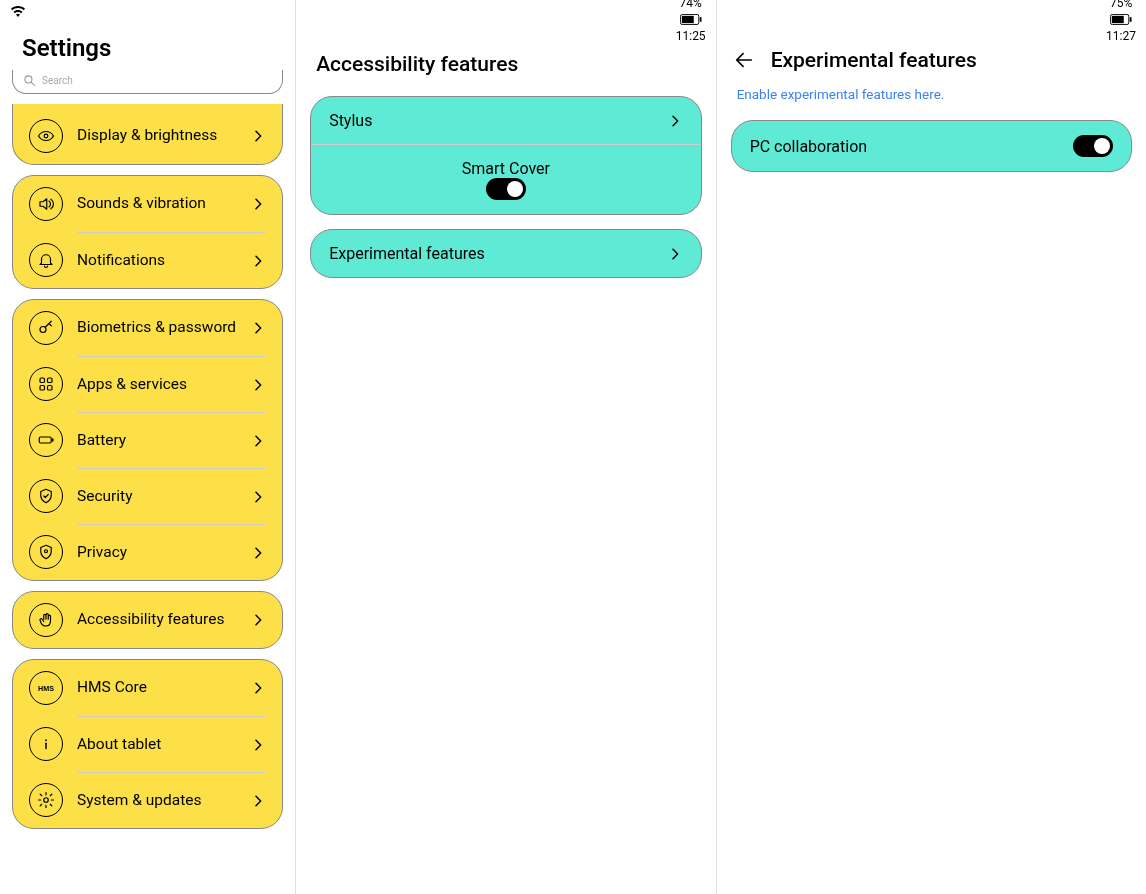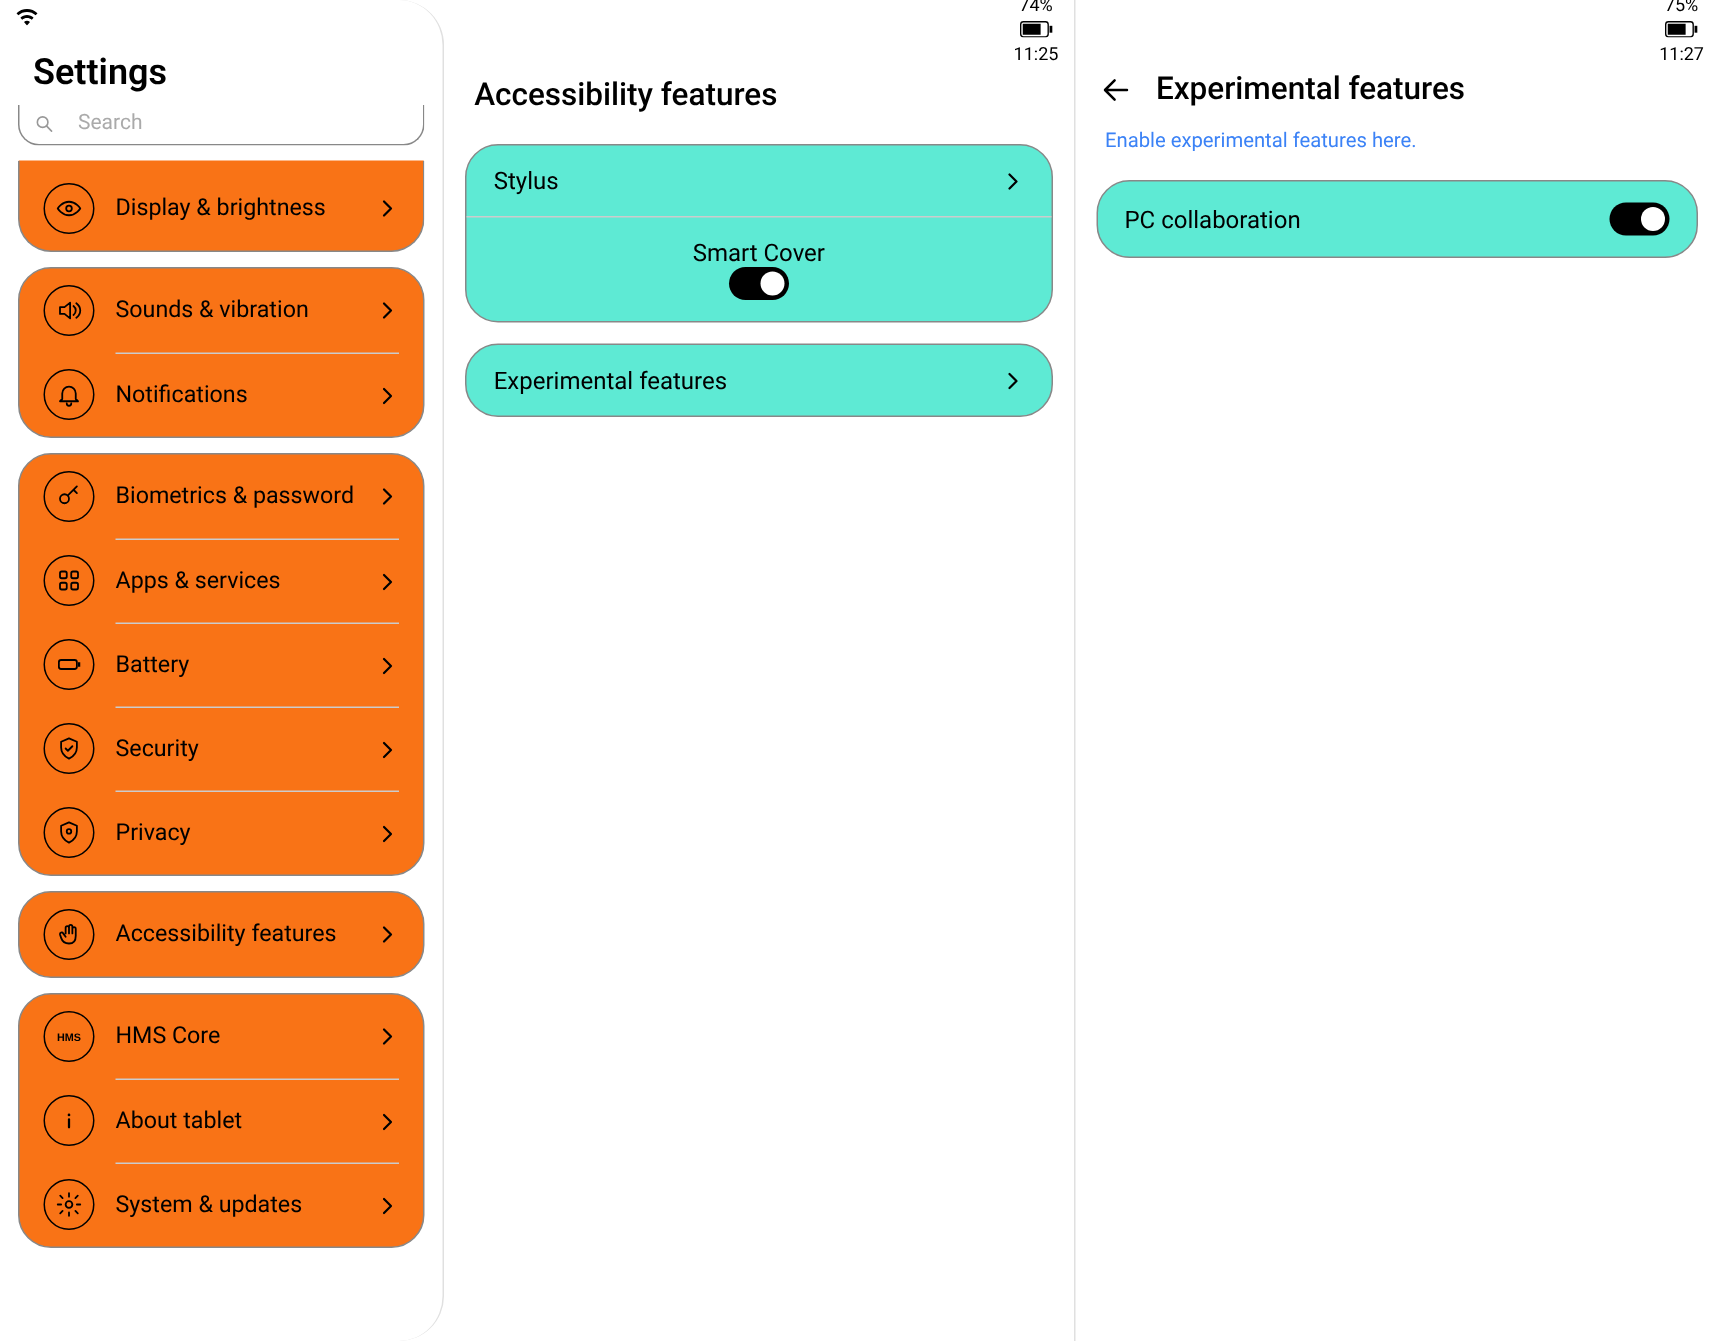--- a/index.html
+++ b/index.html
@@ -11,21 +11,21 @@
     height: 894px;
     display: flex;
     overflow: hidden;
   }
   .pane {
     position: relative;
     border-right: 1px solid #e0e0e0;
     height: 100%;
     overflow: hidden;
   }
-  .pane-left { width: 300px; border-radius: 30px; }
+  .pane-left { width: 300px; }
   .pane-mid  { width: 426px; }
   .pane-right{ width: 435px; border-right: none; }
 
   
   .status-bar {
     display: flex;
     justify-content: space-between;
     align-items: center;
     font-size: 12px;
     padding: 4px 10px 4px 10px;
@@ -39,36 +39,36 @@
     font-size: 24px;
     font-weight: 600;
     padding: 12px 16px 8px 22px;
   }
   .search-wrap {
     margin: 0 12px 8px 12px;
   }
   .search-field {
     display:flex;
     align-items:center;
-    gap:16px;
+    gap:6px;
     border:1px solid #888;
     border-radius: 0 0 14px 14px;
     border-top: none;
     padding: 4px 10px 6px 10px;
-    font-size: 14px;
+    font-size: 10px;
     color:#aaa;
   }
 
   
   .card-group {
     border:1px solid #888;
     border-radius: 22px;
     margin: 10px 12px;
     overflow:hidden;
-    background:#f97316;
+    background:#fde047;
   }
   .card-group.top-cut { border-radius: 0 0 22px 22px; border-top:none; padding-top:4px;}
   .card-item {
     display:flex;
     align-items:center;
     min-height: 56px;
     padding: 0 16px;
     cursor:pointer;
   }
   .card-item + .card-item .item-body { border-top:1px solid #ccc; }

